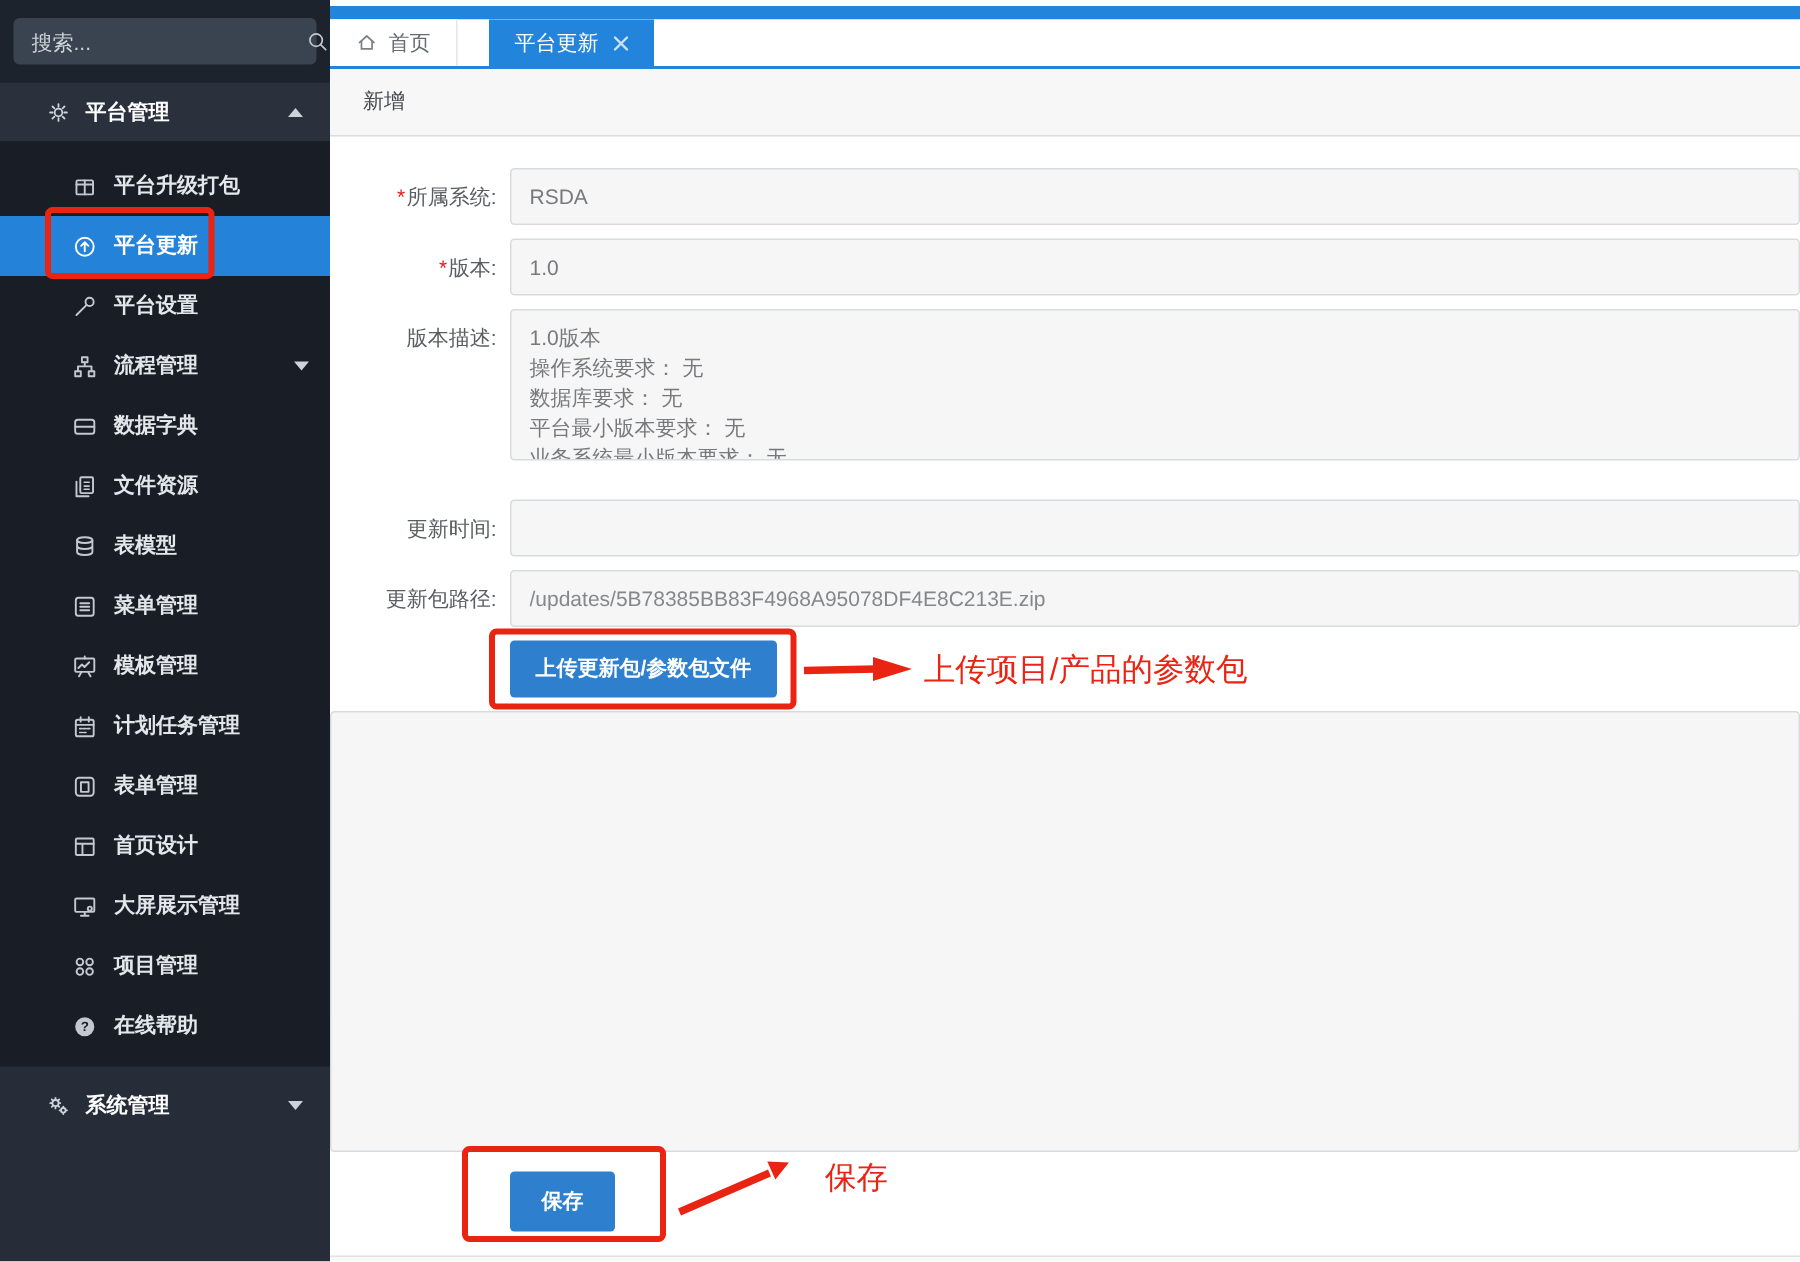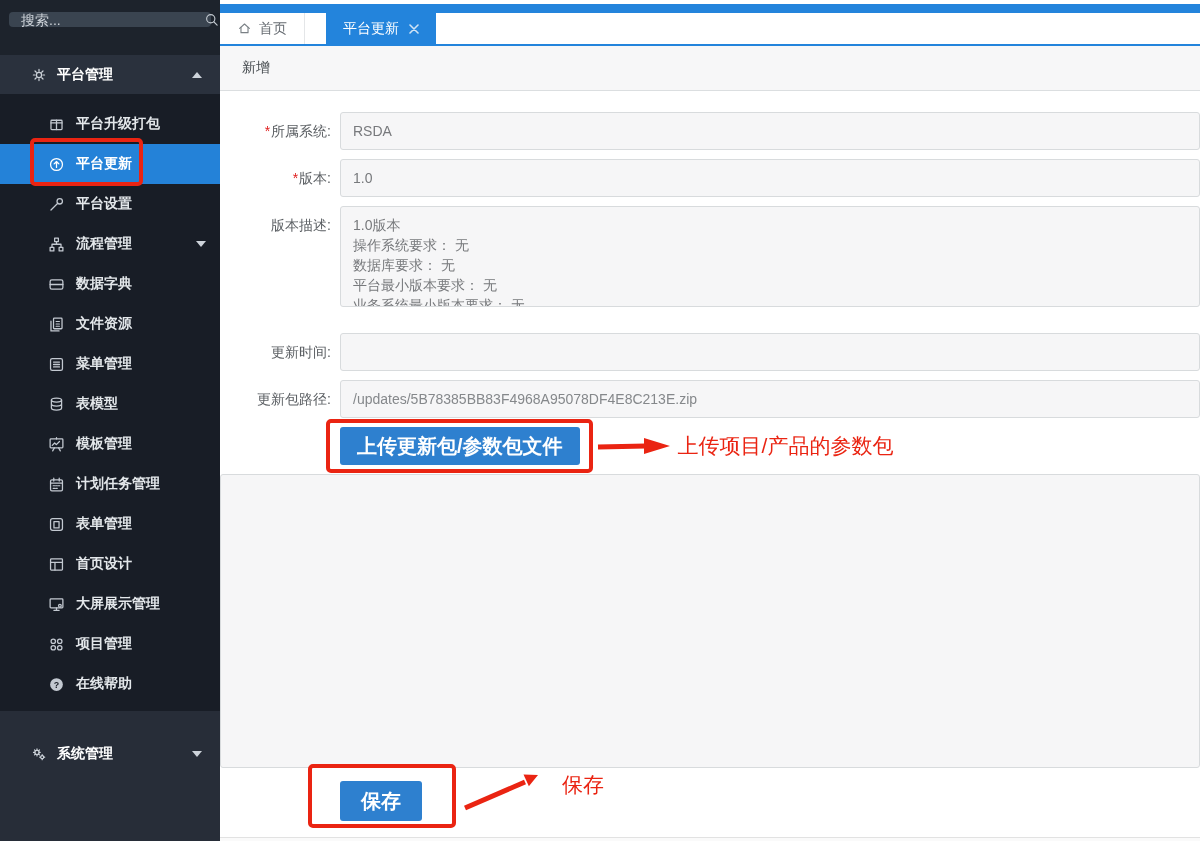--- a/index.html
+++ b/index.html
@@ -1,37 +1,37 @@
 <!DOCTYPE html>
 <html><head>
 <meta charset="utf-8">
 <style>
   html,body{margin:0;padding:0;background:#fff;font-family:"Liberation Sans","DejaVu Sans",sans-serif;}
   #page{position:relative;width:1200px;height:841px;overflow:hidden;background:#fff;}
 
   
   #sidebar{position:absolute;left:0;top:0;width:220px;height:841px;background:#181d26;display:flex;flex-direction:column;}
   .search-wrap{height:55px;background:#1d232c;padding:12px 9px;box-sizing:border-box;}
-  .search-box{height:15px;background:#3a4450;border-radius:4px;display:flex;align-items:center;padding:0 10px;}
+  .search-box{height:31px;background:#3a4450;border-radius:4px;display:flex;align-items:center;padding:0 10px;}
   .search-box input{flex:1;background:transparent;border:none;outline:none;color:#ced3d9;font-size:14px;font-family:inherit;}
   .search-box input::placeholder{color:#ced3d9;opacity:1;}
   .icn{display:inline-block;fill:none;stroke:currentColor;stroke-width:1.5;stroke-linecap:round;stroke-linejoin:round;flex:none;}
   .group-hd{height:39px;background:#2a313d;display:flex;align-items:center;padding:0 18px 0 31px;box-sizing:border-box;cursor:pointer;}
   .group-hd .icn{width:16px;height:16px;color:#cdd3da;margin-right:10px;}
   .group-hd .glabel{color:#fff;font-size:14px;font-weight:700;}
   .caret-up{width:0;height:0;border-left:5px solid transparent;border-right:5px solid transparent;border-bottom:6px solid #cdd3da;margin-left:auto;}
   .caret-down{width:0;height:0;border-left:5px solid transparent;border-right:5px solid transparent;border-top:6px solid #cdd3da;margin-left:auto;}
   .slist{padding:10px 0 7px 0;background:#181d26;}
   .sitem{position:relative;height:40px;display:flex;align-items:center;padding:0 14px 0 48px;box-sizing:border-box;cursor:pointer;}
   .sitem .icn{width:17px;height:17px;color:#c3c9d1;margin-right:11px;}
   .sitem .slabel{color:#e3e7ea;font-size:14px;font-weight:700;white-space:nowrap;}
   .sitem.active{background:#2482d8;}
   .sitem.active .icn{color:#fff;}
   .sitem.active .slabel{color:#fff;}
-  .group2{flex:1;background:#272d38;padding-top:21px;}
+  .group2{flex:1;background:#272d38;padding-top:4px;}
   .ann-box{position:absolute;border:4px solid #ea2412;border-radius:5px;pointer-events:none;z-index:5;}
   .sitem .ann-box{left:30px;top:-6px;width:105px;height:40px;}
 
   
   #main{position:absolute;left:220px;top:0;width:980px;height:841px;background:#fff;}
   .top-gap{height:4px;background:#fff;}
   .blue-strip{height:9px;background:#2384dc;}
   .tabs-row{height:31px;display:flex;background:#fff;border-bottom:2px solid #2384dc;gap:20px;}
   .tab{display:flex;align-items:center;justify-content:center;font-size:14px;cursor:pointer;box-sizing:border-box;}
   .tab-home{width:85px;color:#676c72;border-right:1px solid #e4e6e8;gap:7px;background:#fff;}
@@ -42,21 +42,21 @@
 
   .form{position:relative;padding-top:21px;}
   .frow{display:flex;align-items:flex-start;margin-bottom:9px;}
   .flabel{width:120px;padding-right:9px;box-sizing:border-box;text-align:right;font-size:14px;color:#5a5e62;line-height:38px;white-space:nowrap;}
   .req{color:#e02020;margin-right:1px;}
   .fctl{flex:1;min-width:0;}
   .tbox{display:block;width:100%;box-sizing:border-box;background:#f6f6f7;border:1px solid #d8dbdd;border-radius:3px;font-size:14px;color:#77797c;padding:0 12px;height:38px;line-height:36px;font-family:inherit;outline:none;}
   textarea.tbox{padding:8px 12px;line-height:20px;resize:none;overflow:hidden;}
   #desc-textarea{height:101px;}
   #log-textarea{height:294px;}
-  .btn{background:#2e80cf;color:#fff;border:none;border-radius:3px;font-size:20px;font-weight:600;height:38px;padding:0 17px;font-family:inherit;cursor:pointer;}
+  .btn{background:#2e80cf;color:#fff;border:none;border-radius:3px;font-size:14px;font-weight:600;height:38px;padding:0 17px;font-family:inherit;cursor:pointer;}
   .btn-save{height:40px;padding:0 21px;}
   .rel-wrap{position:relative;display:inline-block;}
   .upload-box{left:-14px;top:-8px;right:-13px;bottom:-8px;}
   .save-box{left:-32px;top:-17px;right:-34px;bottom:-7px;}
   .ann-arrow{position:absolute;pointer-events:none;z-index:5;}
   .arrow-upload{left:calc(100% + 16px);top:3px;}
   .arrow-save{left:calc(100% + 40px);top:-10px;}
   .ann-note{position:absolute;font-size:21px;color:#ea2412;white-space:nowrap;z-index:5;pointer-events:none;}
   .note-upload{left:calc(100% + 98px);top:5px;}
   .note-save{left:calc(100% + 140px);top:-10px;}
@@ -221,29 +221,29 @@
         <span class="slabel">数据字典</span>
       </div>
       <div class="sitem">
         <svg class="icn">
             <use href="#sym-files"></use>
           </svg>
         <span class="slabel">文件资源</span>
       </div>
       <div class="sitem">
         <svg class="icn">
+            <use href="#sym-database"></use>
+          </svg>
+        <span class="slabel">表模型</span>
+      </div>
+      <div class="sitem">
+        <svg class="icn">
             <use href="#sym-menulist"></use>
           </svg>
         <span class="slabel">菜单管理</span>
-      </div>
-      <div class="sitem">
-        <svg class="icn">
-            <use href="#sym-database"></use>
-          </svg>
-        <span class="slabel">表模型</span>
       </div>
       <div class="sitem">
         <svg class="icn">
             <use href="#sym-board"></use>
           </svg>
         <span class="slabel">模板管理</span>
       </div>
       <div class="sitem">
         <svg class="icn">
             <use href="#sym-calendar"></use>

